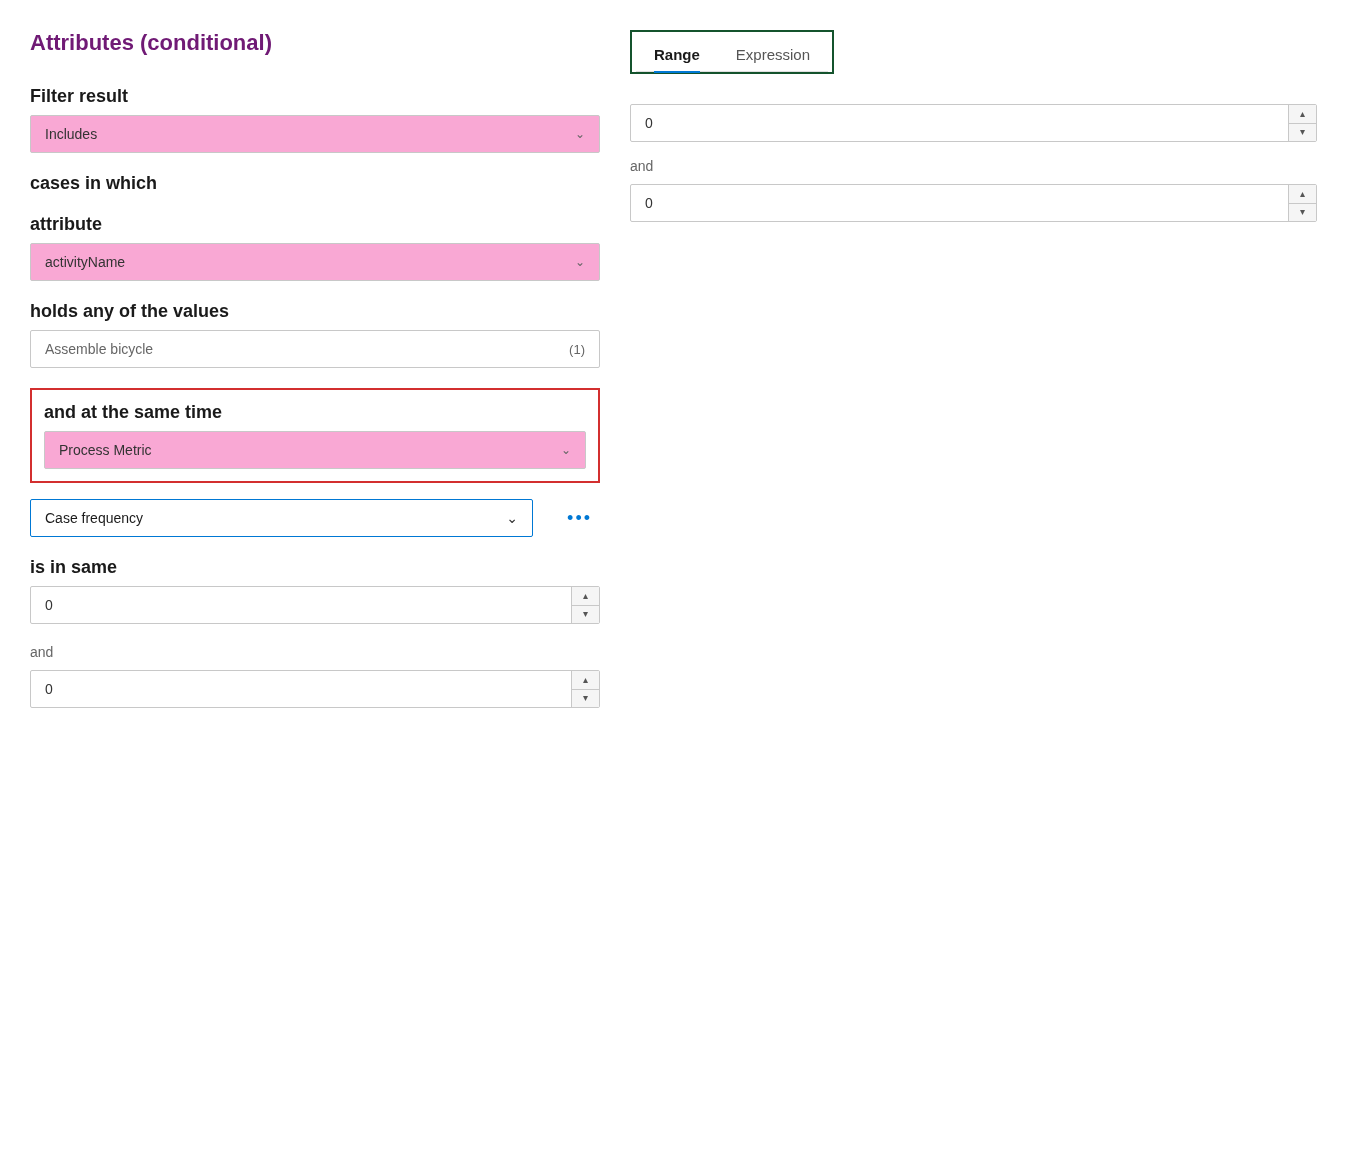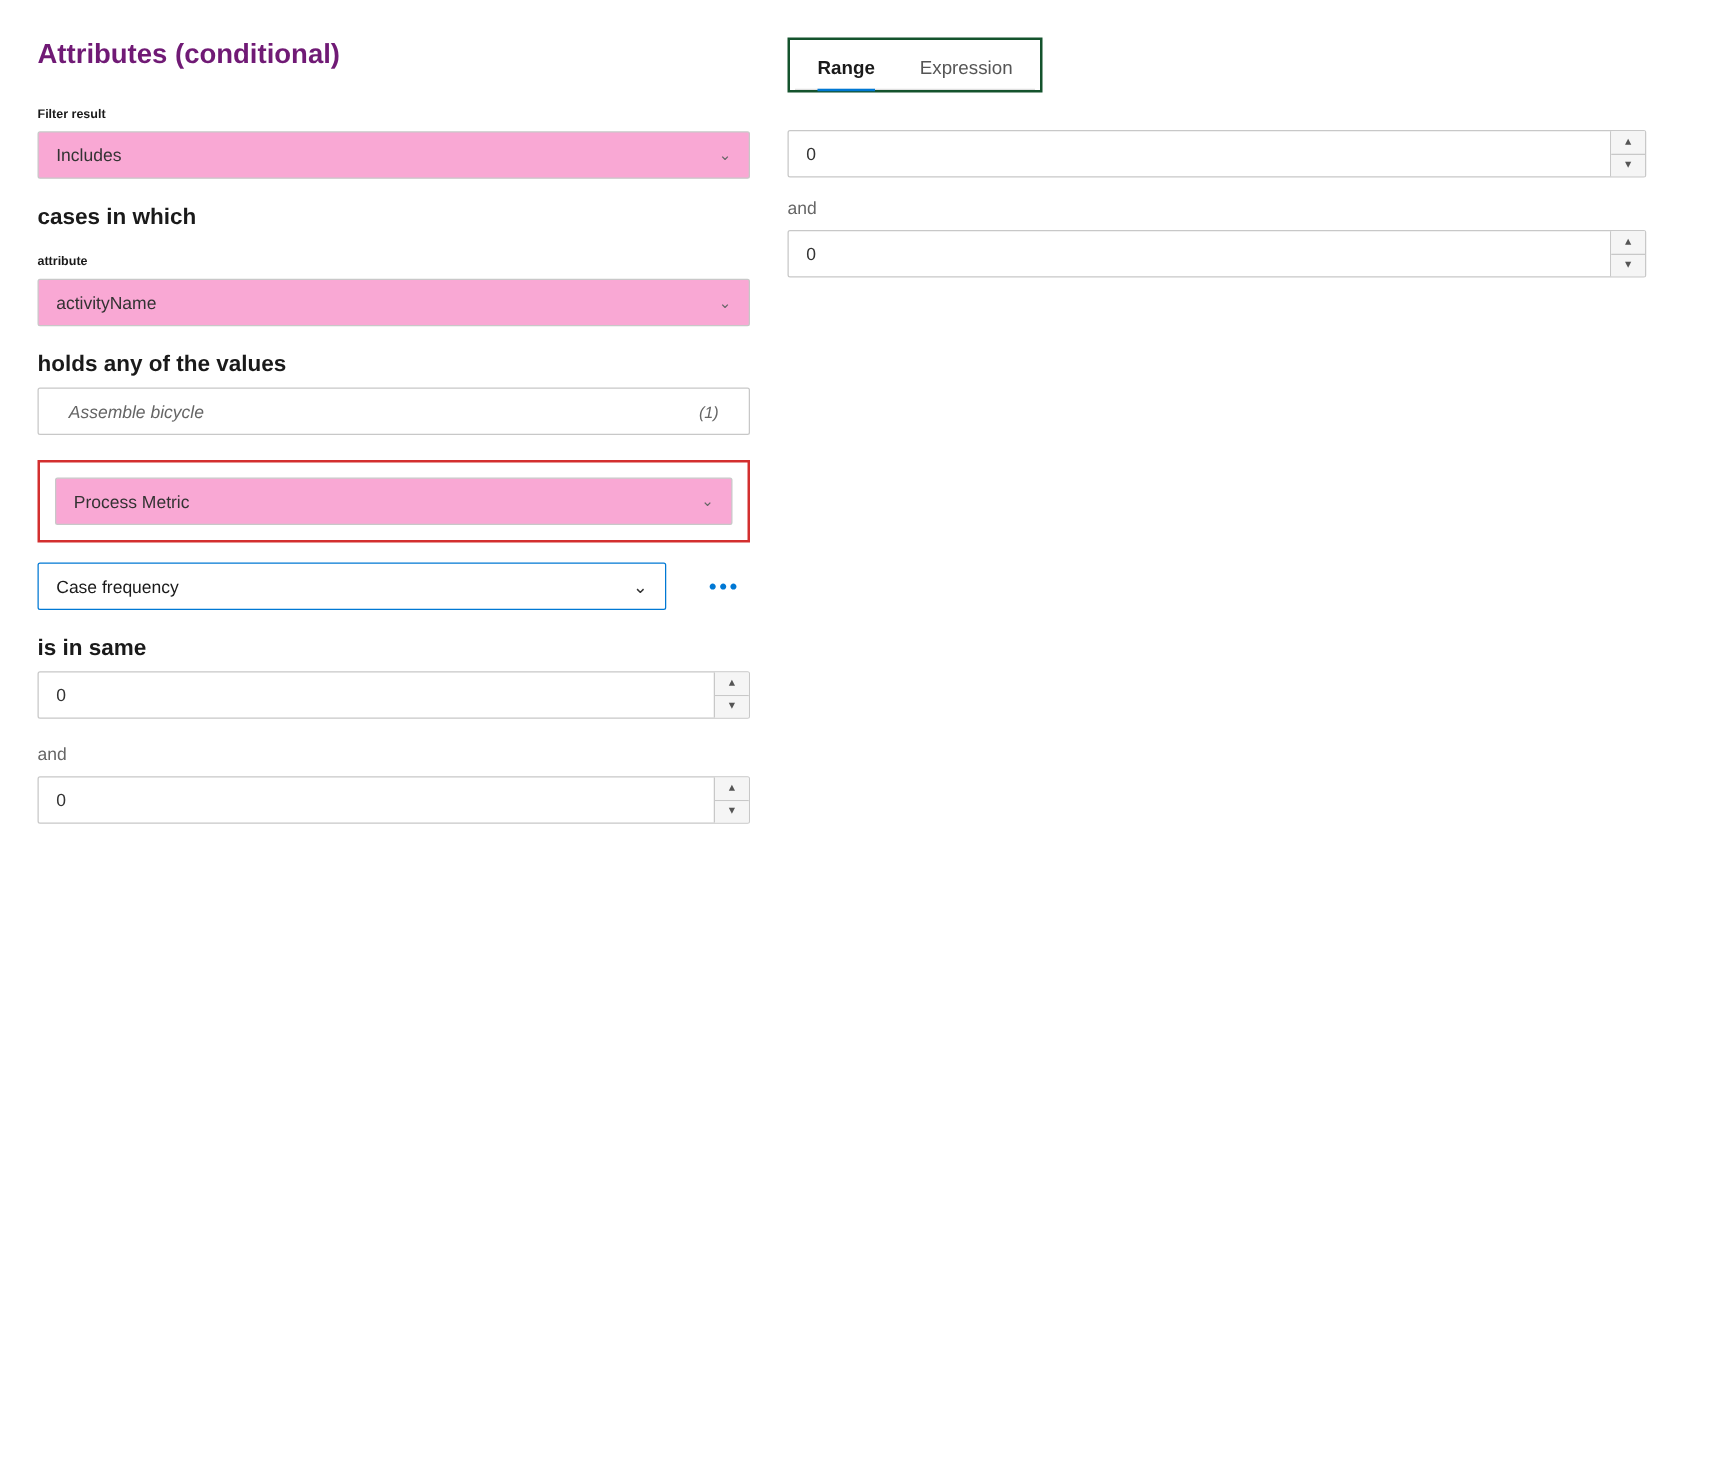--- a/index.html
+++ b/index.html
@@ -29,21 +29,21 @@
     }
 
     .page-title {
       font-size: 22px;
       font-weight: 600;
       color: #701a75;
       margin-bottom: 30px;
     }
 
     .section-label {
-      font-size: 10px;
+      font-size: 18px;
       font-weight: 600;
       color: #1a1a1a;
       margin-bottom: 8px;
     }
 
     .section-sublabel {
       font-size: 18px;
       font-weight: 600;
       color: #1a1a1a;
       margin-top: 20px;
@@ -66,28 +66,27 @@
 
     .dropdown .chevron {
       font-size: 12px;
       color: #666;
     }
 
     .value-field {
       width: 100%;
       border: 1px solid #c8c8c8;
       border-radius: 2px;
-      padding: 10px 24px;
+      padding: 10px 14px;
       display: flex;
       align-items: center;
       justify-content: space-between;
       background: #ffffff;
       font-size: 14px;
       color: #666;
-      font-style: italic;
     }
 
     .value-field .count {
       color: #666;
       font-size: 13px;
     }
 
     .section-group {
       margin-bottom: 20px;
     }
@@ -257,20 +256,21 @@
 
   <div class="section-group">
     <div class="section-sublabel">holds any of the values</div>
     <div class="value-field">
       <span>Assemble bicycle</span>
       <span class="count">(1)</span>
     </div>
   </div>
 
   <div class="red-outlined">
+    <div class="section-sublabel">and at the same time</div>
     <div class="dropdown">
       <span>Process Metric</span>
       <span class="chevron">⌄</span>
     </div>
   </div>
 
   <div class="blue-dropdown-row">
     <div class="blue-dropdown">
       <span>Case frequency</span>
       <span class="chevron" style="color:#333;">⌄</span>

